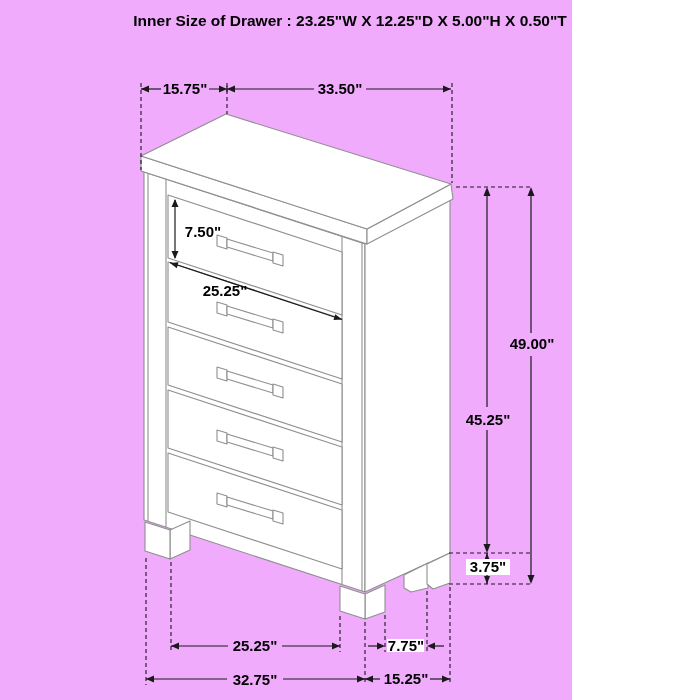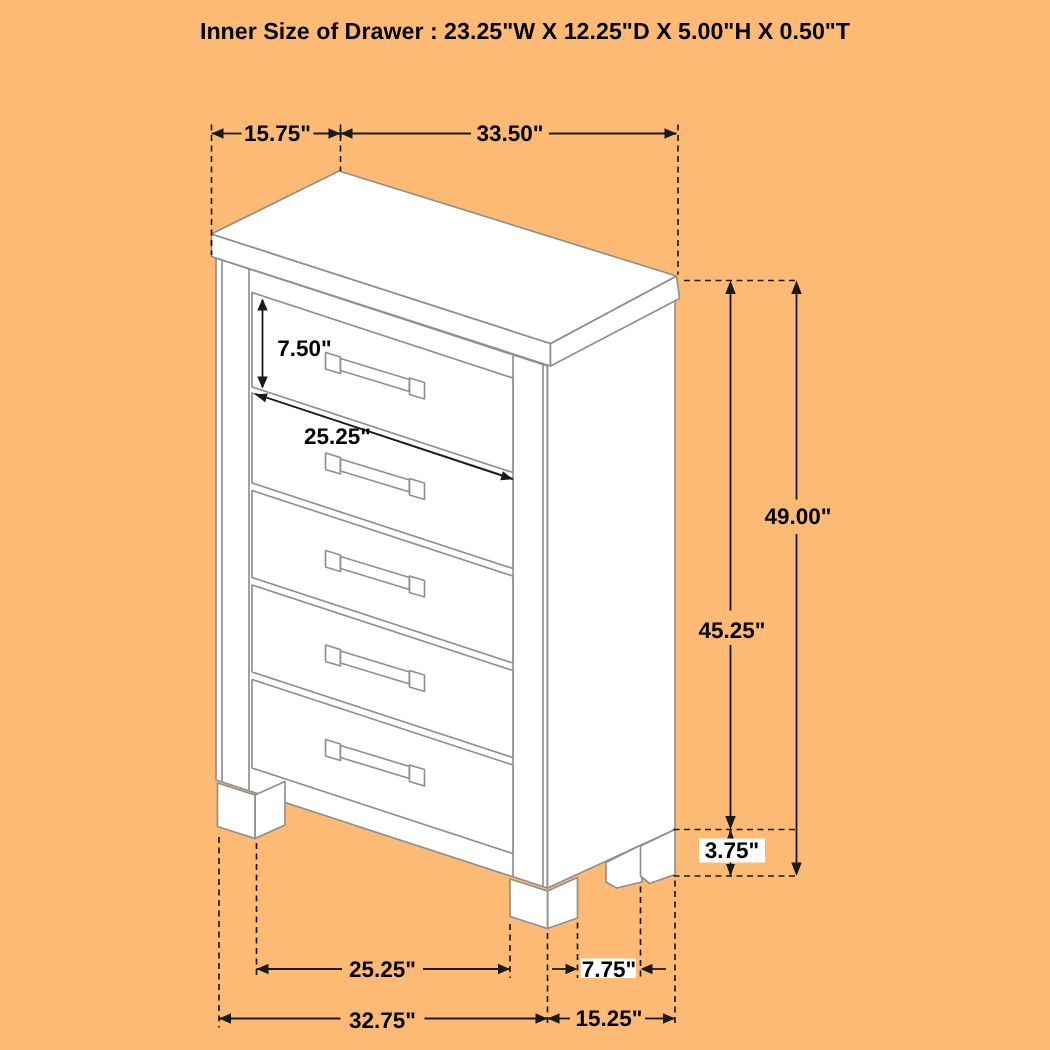--- a/index.html
+++ b/index.html
@@ -1,16 +1,16 @@
 <!DOCTYPE html>
 <html><head>
 <meta charset="utf-8">
 <style>
   html,body{margin:0;padding:0;background:#ffffff;}
-  .canvas{position:relative;width:700px;height:700px;background:#fdba74;overflow:hidden;
+  .canvas{position:relative;width:572px;height:700px;background:#f0abfc;overflow:hidden;
           font-family:"Liberation Sans","DejaVu Sans",sans-serif;}
   svg{position:absolute;left:0;top:0;}
   .furn{stroke:#8f8f8f;fill:#ffffff;stroke-width:1.1;stroke-linejoin:round;}
   .furnline{stroke:#8f8f8f;fill:none;stroke-width:1.1;}
   .dim{stroke:#1a1a1a;fill:none;stroke-width:1.2;}
   .dash{stroke:#1a1a1a;fill:none;stroke-width:1.1;stroke-dasharray:4 3;}
   .arr{fill:#1a1a1a;stroke:none;}
   .lbl{fill:#000;font-size:15px;font-weight:bold;text-anchor:middle;}
   .title{fill:#000;font-size:15.5px;font-weight:bold;text-anchor:middle;}
   .mask{fill:#ffffff;stroke:none;}

